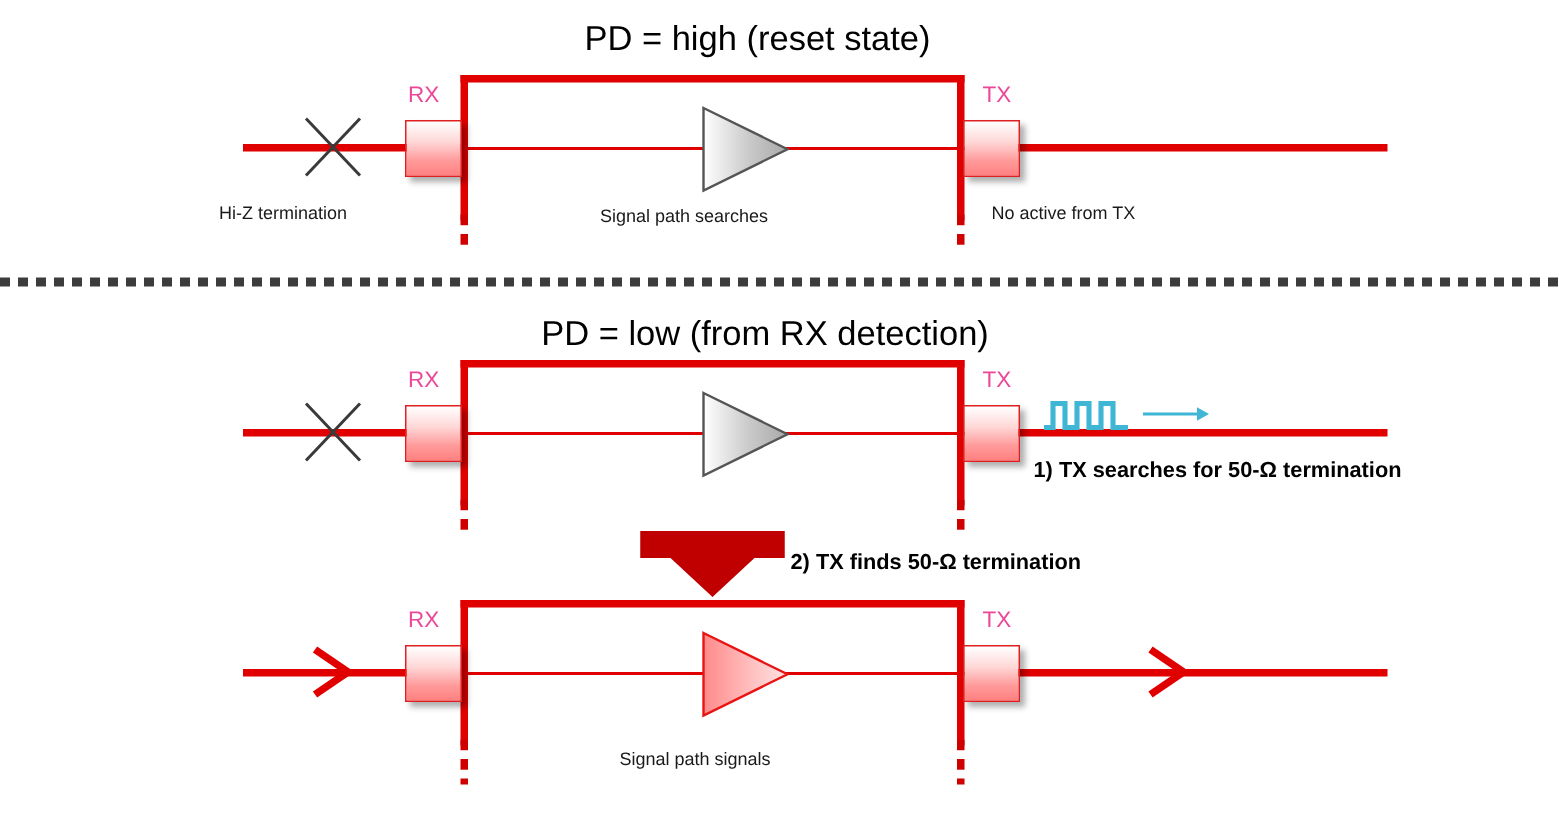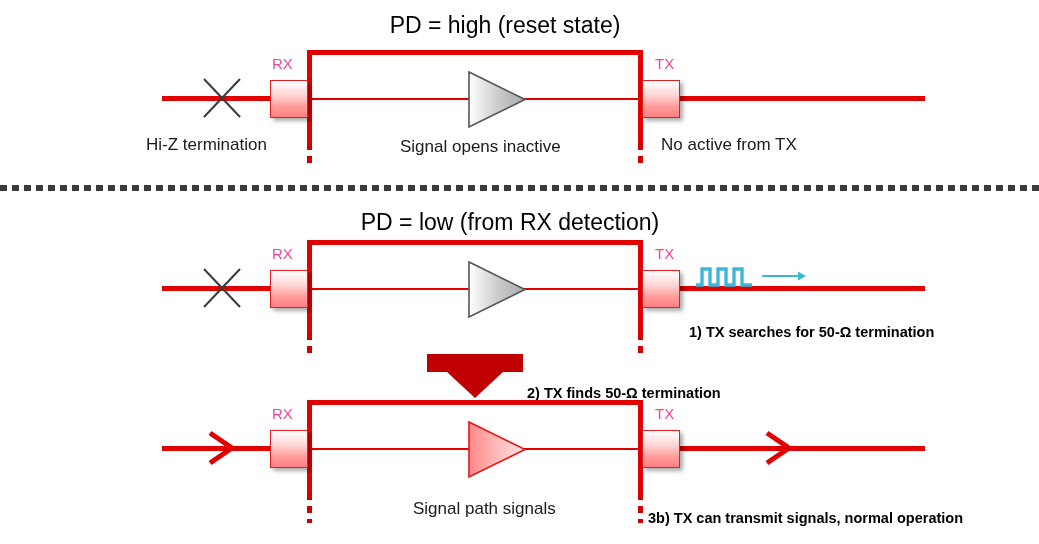--- a/index.html
+++ b/index.html
@@ -9,24 +9,24 @@
     overflow:hidden;position:relative;
   }
   .stage{position:absolute;left:0;top:5px;width:848px;height:544px;}
 
   
   .title{
     position:absolute;font-size:23px;color:#000;white-space:nowrap;
     text-align:center;
   }
   .cap{
-    position:absolute;font-size:17px;color:#1a1a1a;white-space:nowrap;
+    position:absolute;font-size:12px;color:#1a1a1a;white-space:nowrap;
   }
   .bold{
-    position:absolute;font-size:14.5px;color:#000;font-weight:bold;white-space:nowrap;margin-top:18px;
+    position:absolute;font-size:14.5px;color:#000;font-weight:bold;white-space:nowrap;
   }
   .port-label{
     position:absolute;font-size:15px;color:#ec4899;white-space:nowrap;
   }
 
   
   .tline{position:absolute;height:5px;background:#e00000;}
   .tline-thin{position:absolute;height:1.6px;background:#e00000;}
 
   
@@ -114,21 +114,21 @@
           <stop offset="0%" stop-color="#ffffff"></stop>
           <stop offset="55%" stop-color="#c9c9c9"></stop>
           <stop offset="100%" stop-color="#a8a8a8"></stop>
         </linearGradient>
       </defs>
       <polygon points="3,3 59,30.5 3,58" fill="url(#gAmpG)" stroke="#555555" stroke-width="1.6"></polygon>
     </svg>
   </div>
 
   <div class="cap" style="left:146px;top:130px;">Hi-Z termination</div>
-  <div class="cap" style="left:400px;top:132px;">Signal opens inactive</div>
+  <div class="cap" style="left:400px;top:132px;">Signal path searches</div>
   <div class="cap" style="left:661px;top:130px;">No active from TX</div>
 
   <div class="divider" style="left:0px;top:180px;width:1039px;"></div>
 
   <div class="title" style="left:330px;top:204px;width:360px;">PD = low (from RX detection)</div>
 
   <div class="tline" style="left:162px;top:281px;width:145px;"></div>
   <div class="tline" style="left:655px;top:281px;width:270px;"></div>
   <div class="tline-thin" style="left:309px;top:283px;width:342px;"></div>
 
@@ -207,15 +207,14 @@
           <stop offset="0%" stop-color="#ff8a8a"></stop>
           <stop offset="60%" stop-color="#ffc2c2"></stop>
           <stop offset="100%" stop-color="#ffe2e2"></stop>
         </linearGradient>
       </defs>
       <polygon points="3,3 59,30.5 3,58" fill="url(#gAmpR)" stroke="#e81414" stroke-width="1.6"></polygon>
     </svg>
   </div>
 
   <div class="cap" style="left:413px;top:494px;">Signal path signals</div>
-  <div class="bold" style="left:648px;top:487px;">3b) TX can transmit signals, normal operation</div>
 
 </div>
 
 </body></html>

